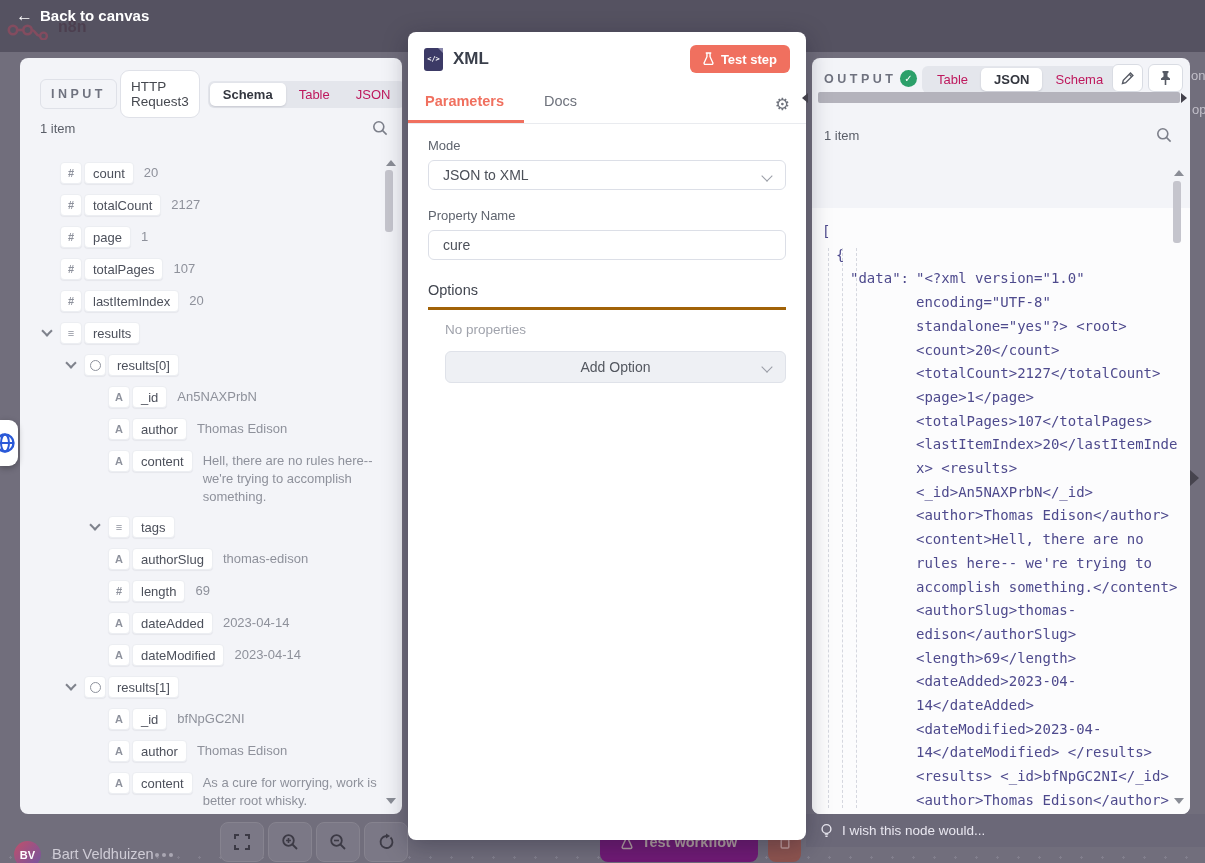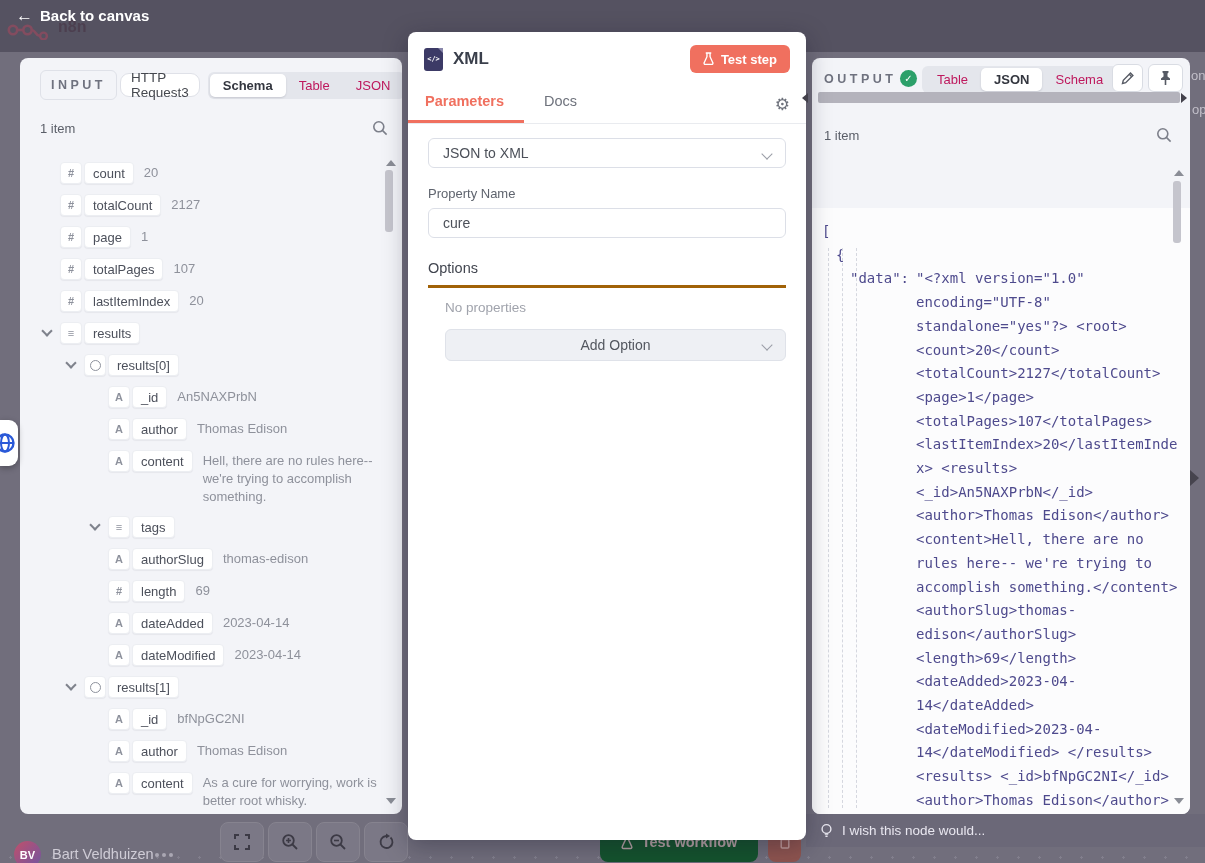--- a/index.html
+++ b/index.html
@@ -21,21 +21,21 @@
   .panel-expand{position:absolute;left:1190px;top:470px;width:0;height:0;border-top:8px solid transparent;border-bottom:8px solid transparent;border-left:9px solid #46444e;z-index:2;}
 
   
   .avatar{position:absolute;left:14px;top:841px;width:27px;height:27px;border-radius:50%;
     background:linear-gradient(135deg,#c0506a,#6f55a3);color:#fff;font-size:11px;font-weight:700;
     display:flex;align-items:center;justify-content:center;z-index:2;cursor:pointer;}
   .user-name{position:absolute;left:52px;top:846px;color:#cfccd6;font-size:14.5px;z-index:2;cursor:pointer;}
   .user-menu{position:absolute;left:155px;top:853px;z-index:2;display:flex;gap:3px;cursor:pointer;}
   .user-menu i{width:4px;height:4px;border-radius:50%;background:#aaa7b3;}
   .cv-btn{position:absolute;top:822px;width:44px;height:40px;border-radius:8px;border:1px solid #86838f;background:#7b7886;z-index:2;display:flex;align-items:center;justify-content:center;cursor:pointer;box-sizing:border-box;}
-  .test-wf{position:absolute;left:600px;top:822px;width:158px;height:40px;border-radius:8px;background:#14532d;z-index:2;
+  .test-wf{position:absolute;left:600px;top:822px;width:158px;height:40px;border-radius:8px;background:#701a75;z-index:2;
     display:flex;align-items:center;justify-content:center;gap:9px;color:#b5a2a4;font-size:14.5px;font-weight:600;cursor:pointer;}
   .trash-btn{position:absolute;left:768px;top:822px;width:33px;height:40px;border-radius:8px;background:#8e544f;z-index:2;display:flex;align-items:center;justify-content:center;cursor:pointer;}
 
   
   .edge-widget{position:absolute;left:0;top:420px;width:18px;height:46px;background:#fff;border-radius:0 9px 9px 0;z-index:6;box-shadow:0 2px 6px rgba(0,0,0,.3);overflow:hidden;cursor:pointer;}
 
   
   .panel{position:absolute;top:58px;height:756px;background:#f3f4f8;border-radius:8px;z-index:4;overflow:hidden;}
   #input-panel{left:20px;width:382px;}
   #output-panel{left:812px;width:378px;}
@@ -196,21 +196,21 @@
     <svg width="24" height="24" viewBox="0 0 24 24" style="position:absolute;left:-7px;top:11px">
       <circle cx="12" cy="12" r="8.5" fill="none" stroke="#2a59d8" stroke-width="2.4"></circle>
       <line x1="3.5" y1="12" x2="20.5" y2="12" stroke="#2a59d8" stroke-width="2"></line>
       <ellipse cx="12" cy="12" rx="4" ry="8.5" fill="none" stroke="#2a59d8" stroke-width="2"></ellipse>
     </svg>
   </div>
 
   <div class="panel" id="input-panel">
     <div style="position:absolute;left:20px;top:12px;display:flex;align-items:center;">
       <div class="boxy io-label" style="background:transparent;height:30px;display:flex;align-items:center;padding:0 10px;">INPUT</div>
-      <div class="boxy" style="height:24px;display:flex;align-items:center;padding:0 10px;margin-left:3px;font-size:13.5px;color:#45484f;cursor:pointer;border-radius:9px;">HTTP Request3</div>
+      <div class="boxy" style="height:48px;display:flex;align-items:center;padding:0 10px;margin-left:3px;font-size:13.5px;color:#45484f;cursor:pointer;border-radius:9px;">HTTP Request3</div>
       <div class="seg-group" id="input-tabs" style="margin-left:8px;">
           <span class="seg active">Schema</span>
           <span class="seg">Table</span>
           <span class="seg">JSON</span>
         </div>
     </div>
     <div class="items-count" style="position:absolute;left:20px;top:63px;">1 item</div>
     <svg class="srch" style="position:absolute;left:352px;top:62px;" width="16" height="16" viewBox="0 0 16 16">
       <circle cx="6.8" cy="6.8" r="5" fill="none" stroke="#7c7f8a" stroke-width="1.6"></circle>
       <line x1="10.6" y1="10.6" x2="14.6" y2="14.6" stroke="#7c7f8a" stroke-width="1.6"></line>
@@ -396,20 +396,21 @@
           <path d="M4.3 1v4L1.3 11.5a1.3 1.3 0 0 0 1.2 1.9h7a1.3 1.3 0 0 0 1.2-1.9L7.7 5V1" fill="none" stroke="#fff" stroke-width="1.5"></path>
           <line x1="3" y1="1" x2="9" y2="1" stroke="#fff" stroke-width="1.5"></line>
         </svg>
         <span>Test step</span>
       </button>
     </div>
     <div class="mtabs" id="modal-tabs">
       <span class="mtab active">Parameters</span><span class="mtab">Docs</span><span class="gear">⚙</span>
     </div>
     <div class="mbody">
+      <div class="flabel">Mode</div>
       <div class="fselect">
         <span>JSON to XML</span>
         <span class="cdown"></span>
       </div>
       <div class="flabel" style="margin-top:18px">Property Name</div>
       <div class="finput">
         <span>cure</span>
       </div>
       <div class="opt-title">Options</div>
       <div class="no-props">No properties</div>

